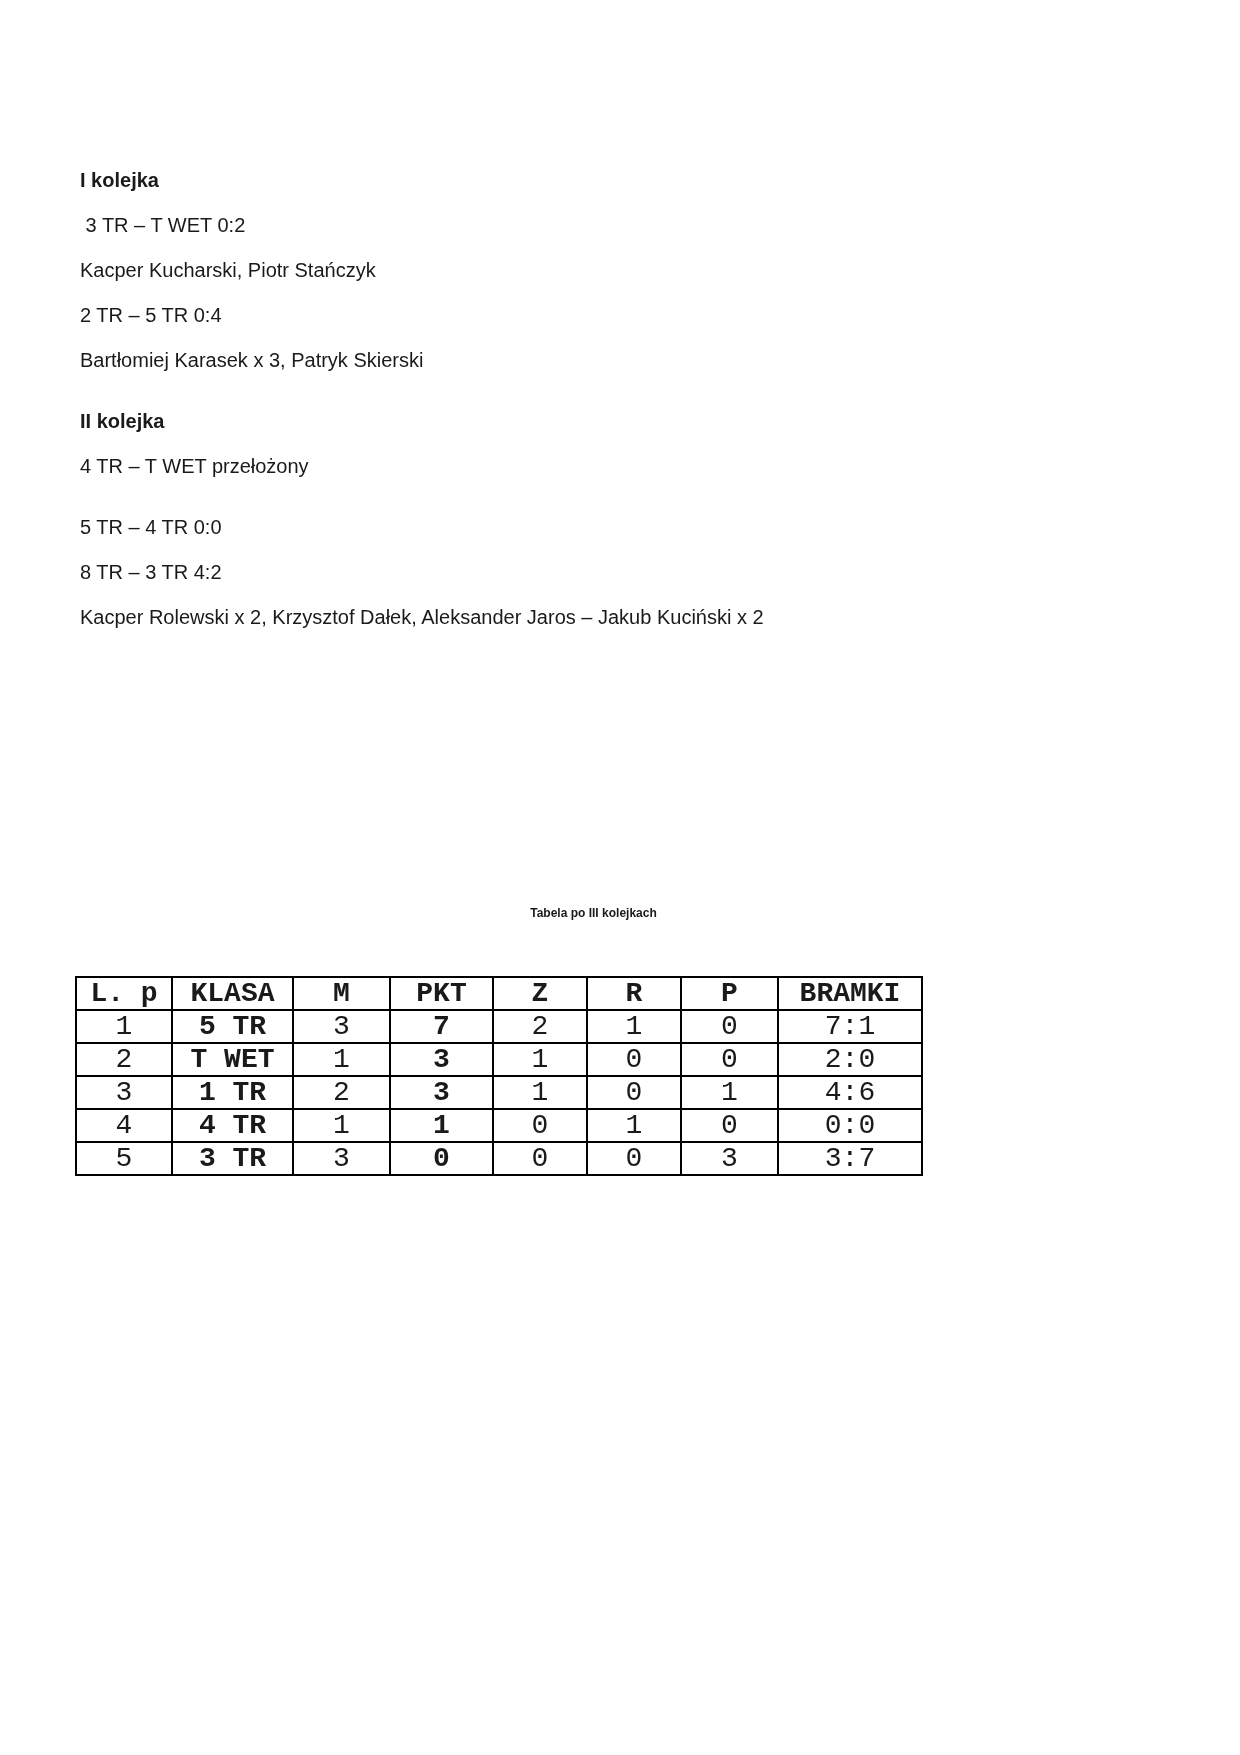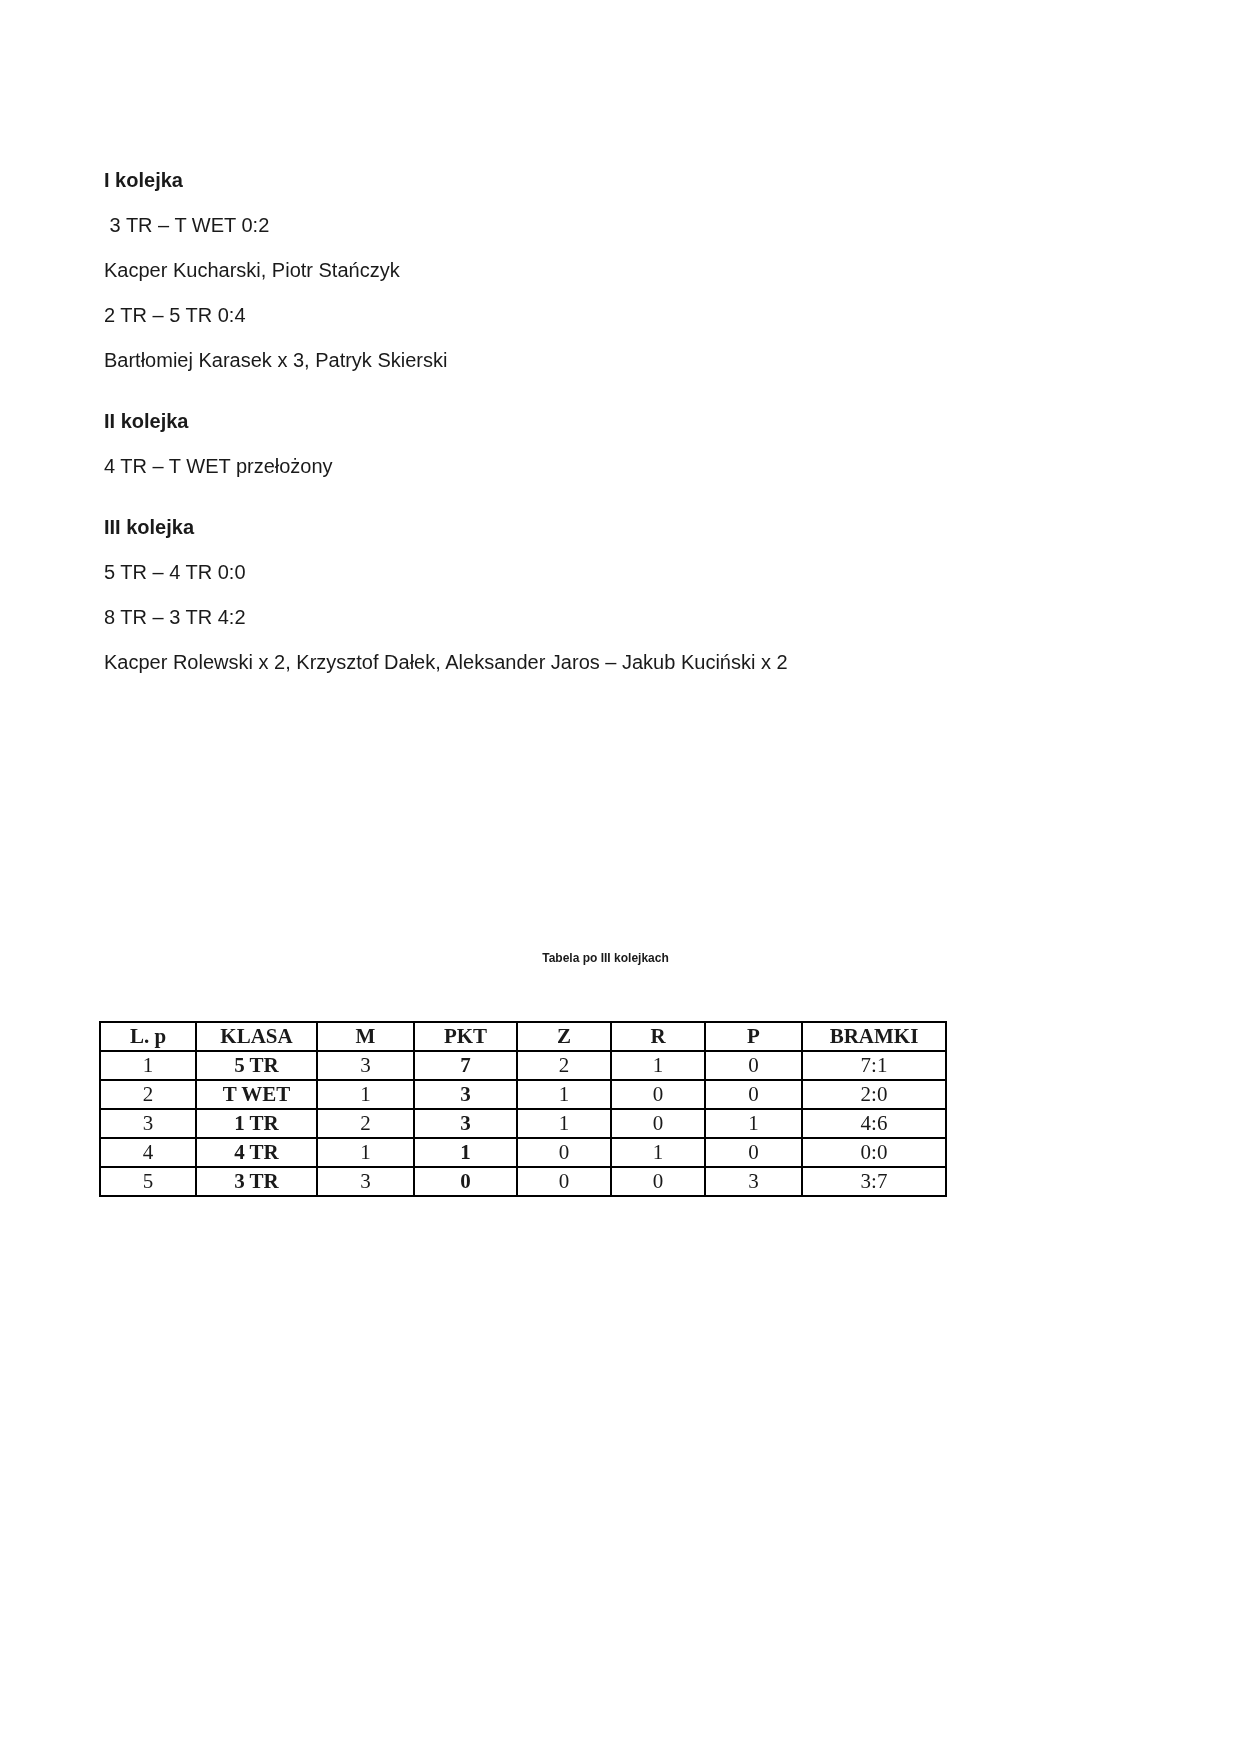--- a/index.html
+++ b/index.html
@@ -11,21 +11,21 @@
     width: 1240px;
     height: 1755px;
     font-family: "Liberation Sans", sans-serif;
     color: #1a1a1a;
     overflow: hidden;
   }
   .page {
     box-sizing: border-box;
     width: 1240px;
     height: 1755px;
-    padding: 167px 133px 0 104px;
+    padding: 167px 133px 0 80px;
     background: #ffffff;
   }
   .round p {
     margin: 0 0 19px 0;
     font-size: 20px;
     line-height: 26px;
     white-space: pre-wrap;
   }
   .round p.heading {
     font-weight: bold;
@@ -38,22 +38,22 @@
     font-size: 12px;
     line-height: 26px;
     font-weight: bold;
     text-align: center;
   }
   table.standings {
     border-collapse: collapse;
     margin-top: 50px;
     margin-left: -5px;
     table-layout: fixed;
-    font-family: Liberation Serif, serif;
-    font-size: 21px;
+    font-family: Liberation Mono, monospace;
+    font-size: 28px;
     border: 2px solid #000000;
   }
   table.standings th,
   table.standings td {
     border: 2px solid #000000;
     text-align: center;
     vertical-align: middle;
     padding: 0 4px;
     height: 27px;
     overflow: hidden;
@@ -86,21 +86,20 @@
     <p class="line">2 TR – 5 TR 0:4</p>
     <p class="line">Bartłomiej Karasek x 3, Patryk Skierski</p>
   </section>
 
   <section class="round">
     <p class="heading">II kolejka</p>
     <p class="line">4 TR – T WET przełożony</p>
   </section>
 
   <section class="round">
-    <p class="heading">III kolejka</p>
     <p class="line">5 TR – 4 TR 0:0</p>
     <p class="line">8 TR – 3 TR 4:2</p>
     <p class="line">Kacper Rolewski x 2, Krzysztof Dałek, Aleksander Jaros – Jakub Kuciński x 2</p>
   </section>
 
   <p class="table-title">Tabela po III kolejkach</p>
 
   <table class="standings">
     <thead>
       <tr>

